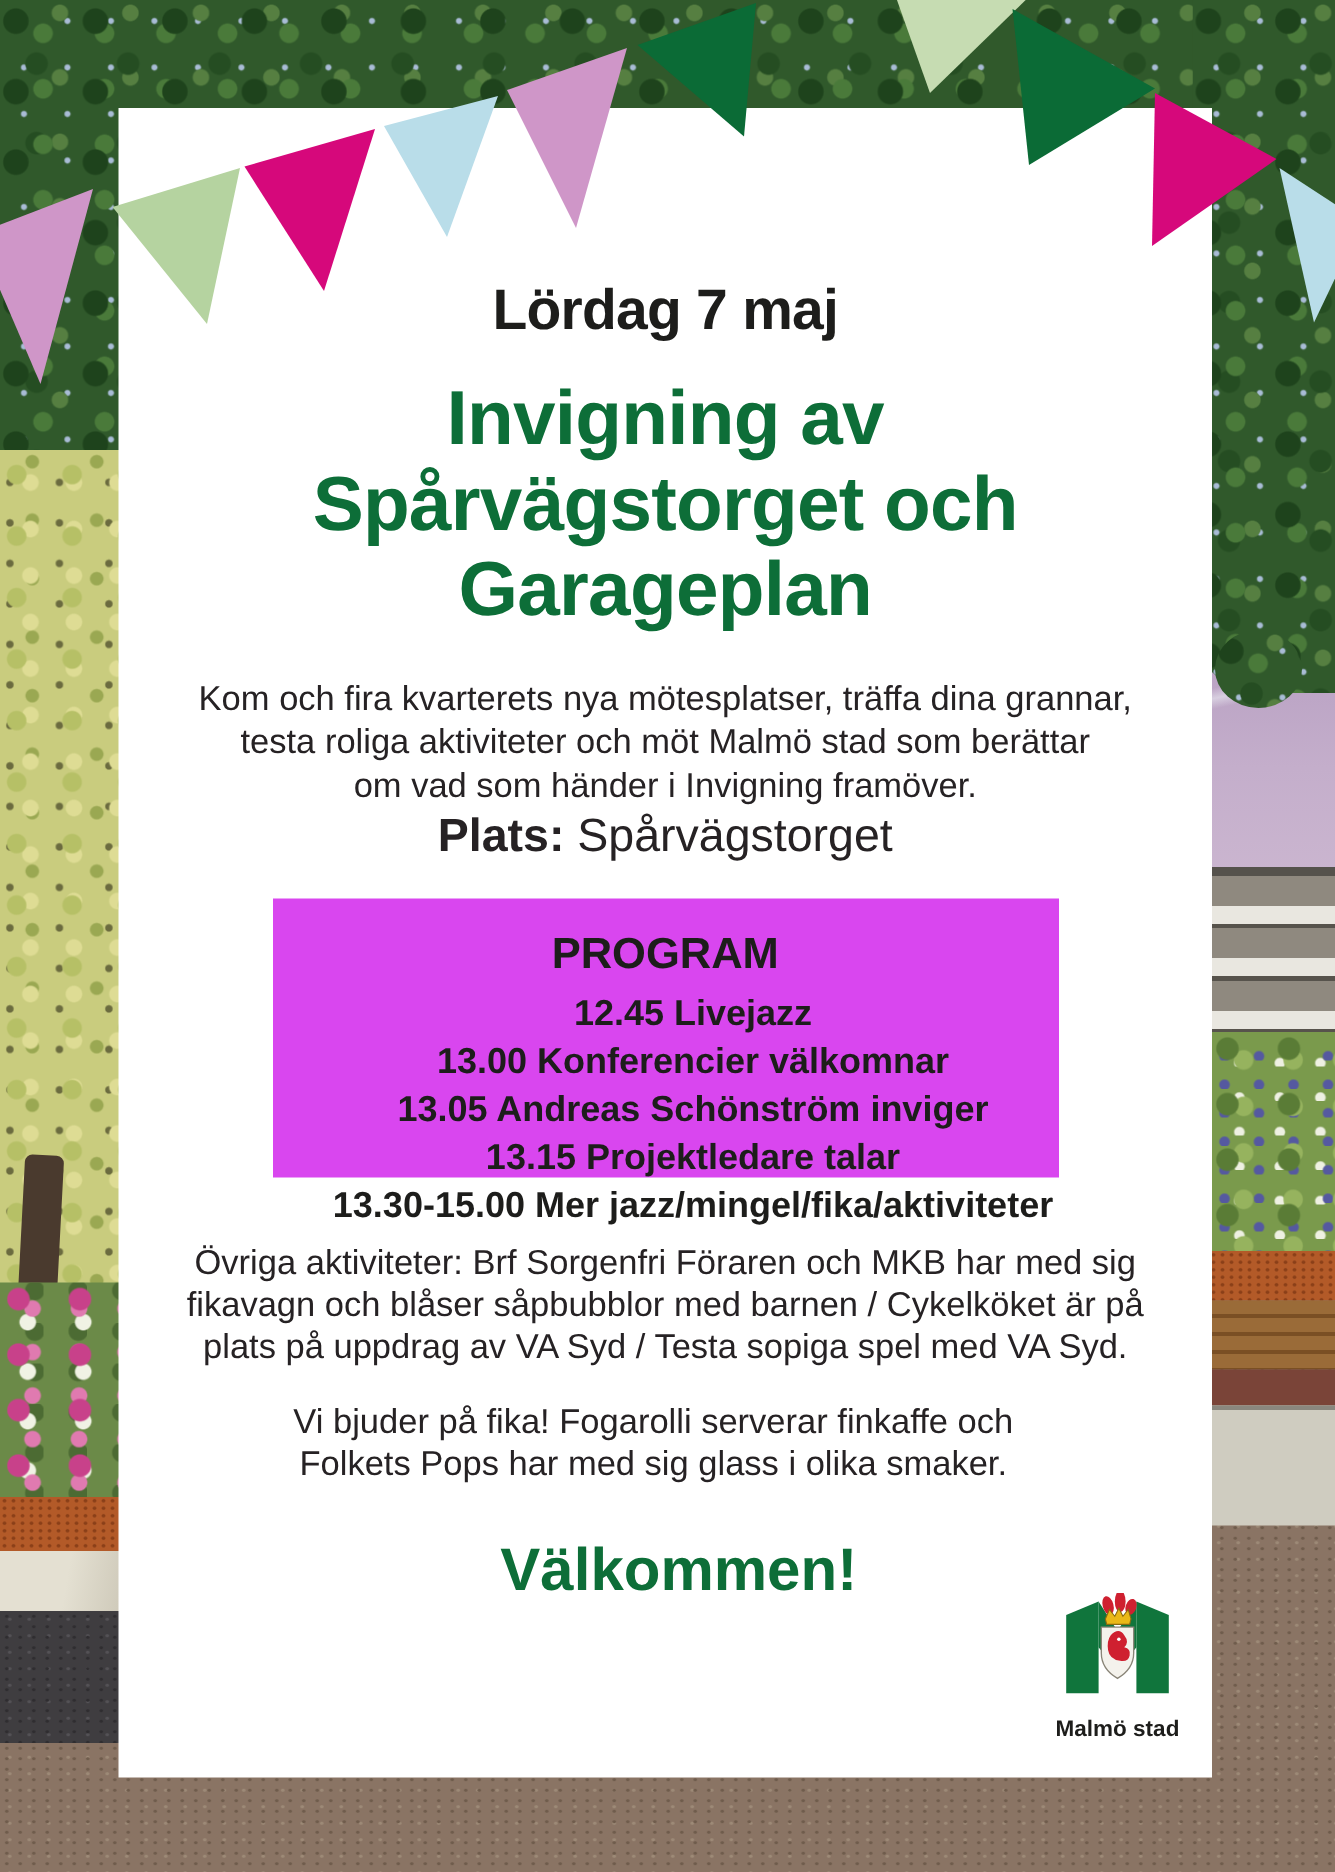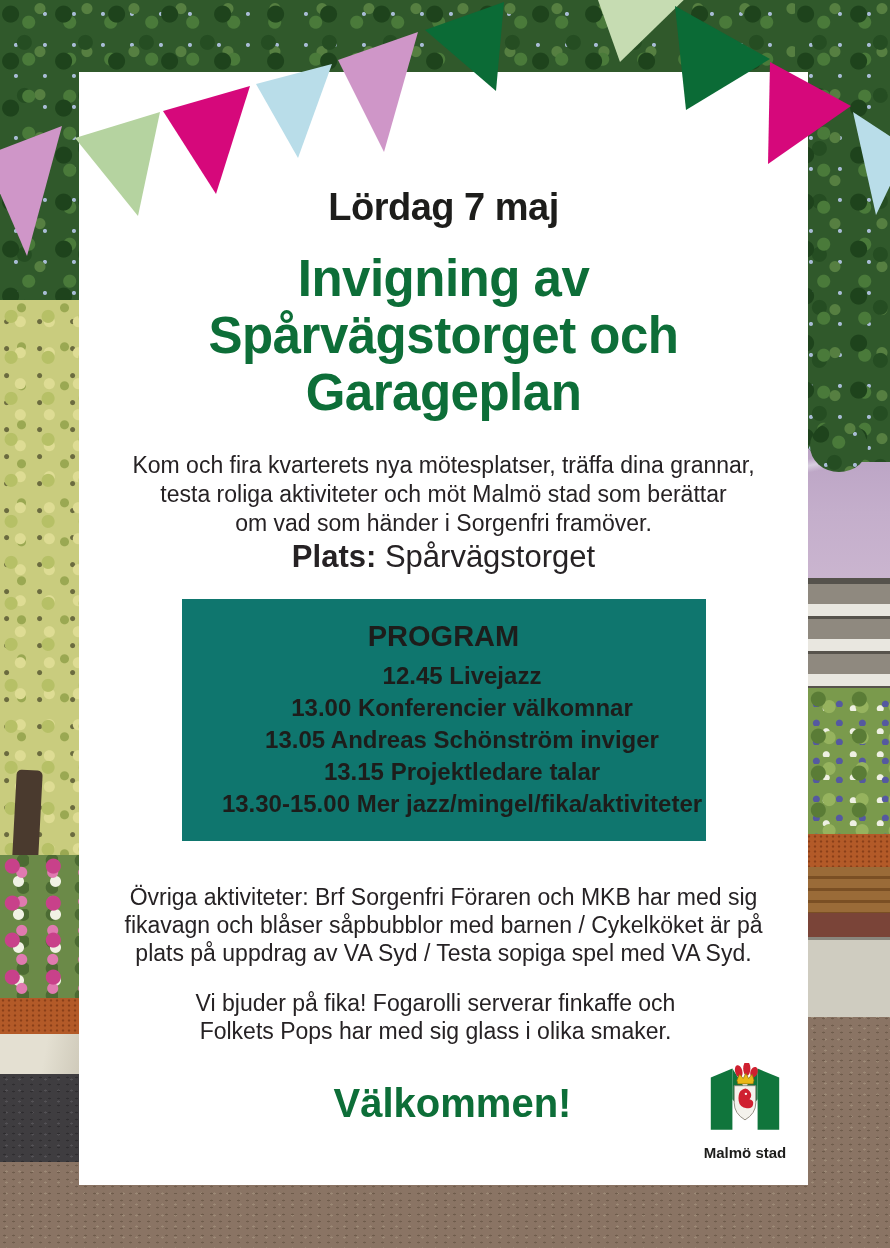--- a/index.html
+++ b/index.html
@@ -69,21 +69,21 @@
 
   
   .card{position:absolute;left:79px;top:72px;width:729px;height:1113px;background:#ffffff;
         text-align:center;color:#262224;}
   .date-title{padding-top:116px;font-size:38px;line-height:38px;font-weight:700;color:#1d1d1b;letter-spacing:-0.5px;}
   .main-title{margin-top:24px;font-size:51px;line-height:57px;font-weight:700;color:#0d6e38;letter-spacing:-0.5px;}
   .intro{margin-top:30px;font-size:23px;line-height:29px;color:#262224;}
   .line{display:block;}
   .plats{margin-top:7px;font-size:31px;line-height:24px;}
   .plats b{font-weight:700;}
-  .program-box{margin:30px auto 0;width:524px;height:242px;background:#0f766e;
+  .program-box{margin:30px auto 0;width:524px;height:186px;background:#d946ef;
                padding-top:21px;box-sizing:border-box;}
   .program-heading{font-size:29px;line-height:33px;font-weight:700;color:#1d1d1b;}
   .program-items{margin-top:7px;padding-left:37px;}
   .program-item{font-size:24px;line-height:32px;font-weight:700;color:#1d1d1b;}
   .activities{margin-top:42px;font-size:23px;line-height:28px;}
   .fika{margin-top:22px;font-size:23px;line-height:28px;}
   .welcome{margin-top:36px;font-size:40px;line-height:44px;font-weight:700;color:#0d6e38;padding-left:18px;}
   .logo{position:absolute;right:18px;bottom:24px;width:90px;text-align:center;}
   .logo-caption{font-size:15px;font-weight:700;color:#1d1d1b;margin-top:1px;}
 
@@ -119,21 +119,21 @@
 
   <h1 class="main-title" style="margin:24px 0 0 0;text-align:center;">
     <span class="line">Invigning av</span>
     <span class="line">Spårvägstorget och</span>
     <span class="line">Garageplan</span>
   </h1>
 
   <p class="intro" style="margin:30px 0 0 0;">
     <span class="line">Kom och fira kvarterets nya mötesplatser, träffa dina grannar,</span>
     <span class="line">testa roliga aktiviteter och möt Malmö stad som berättar</span>
-    <span class="line">om vad som händer i Sorgenfri framöver.</span>
+    <span class="line">om vad som händer i Invigning framöver.</span>
   </p>
 
   <p class="plats" style="margin:7px 0 0 0;">
     <b>Plats:</b><span> Spårvägstorget</span>
   </p>
 
   <div class="program-box">
     <div class="program-heading">PROGRAM</div>
     <div class="program-items">
       <div class="program-item">12.45 Livejazz</div>

